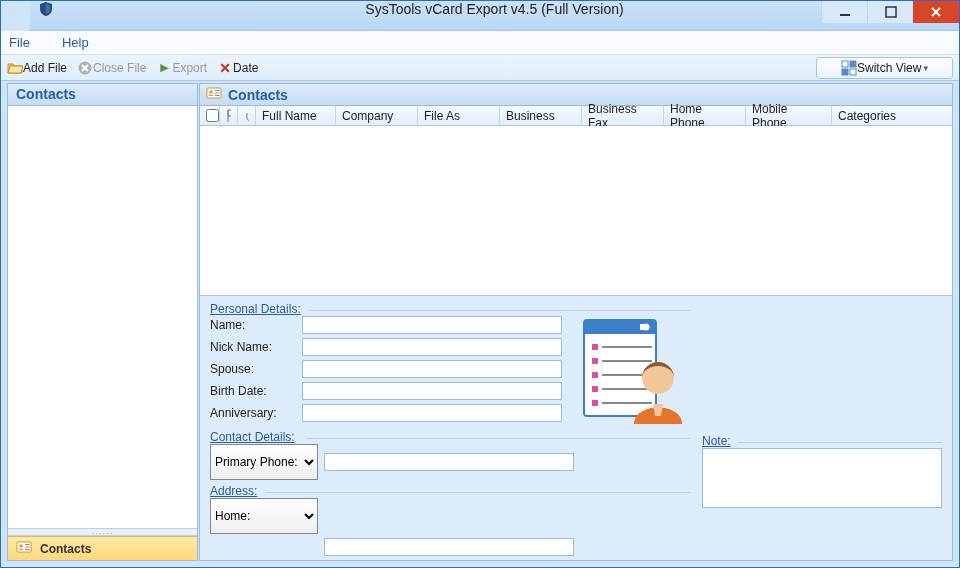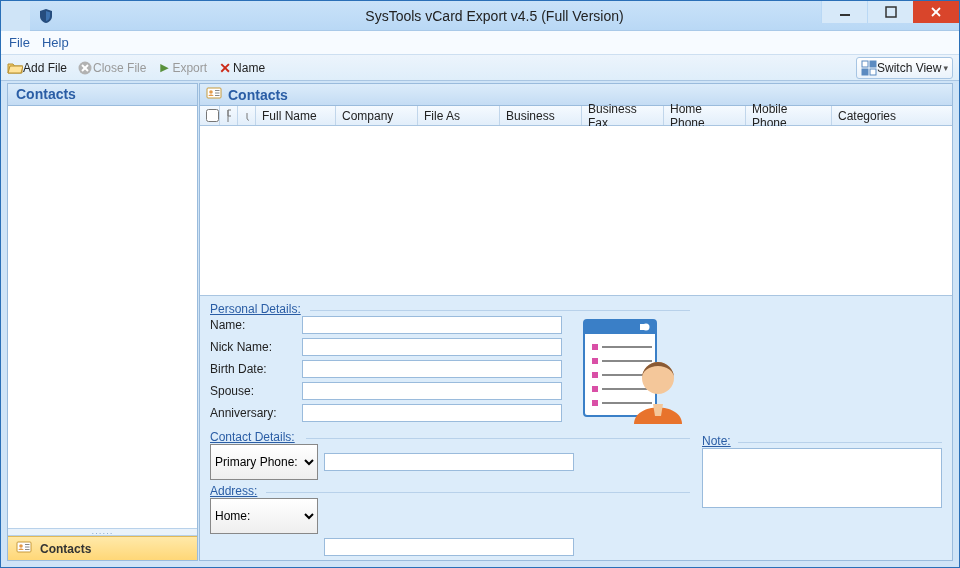--- a/index.html
+++ b/index.html
@@ -1,38 +1,38 @@
 <!DOCTYPE html>
 <html><head>
 <meta charset="utf-8">
 <style>
   * { box-sizing: border-box; }
   html,body { margin:0; padding:0; font-family: "Segoe UI", Tahoma, sans-serif; font-size:12px; }
   .window { width:960px; height:568px; border:1px solid #2a6fb7; background:#cfe4f7; position:relative; overflow:hidden;}
   
   
-  .titlebar { height:30px; background:linear-gradient(#c9e2f9,#b9d8f5); display:flex; align-items:center; position:relative; color:#1a1a1a; border-bottom:1px solid #a9c9e8;margin-left:29px;}
+  .titlebar { height:30px; background:linear-gradient(#c9e2f9,#b9d8f5); display:flex; align-items:flex-start; position:relative; color:#1a1a1a; border-bottom:1px solid #a9c9e8;margin-left:29px;}
   .titlebar .icon { width:16px; height:16px; margin-left:8px; }
   .titlebar .title { position:absolute; left:0; right:0; text-align:center; font-size:14px; color:#222; }
   .sysbtns { position:absolute; right:0; top:0; display:flex; height:22px; }
   .sysbtn { width:46px; height:22px; display:flex; align-items:center; justify-content:center; font-size:14px; }
   .sysbtn.min,.sysbtn.max { background:#d7e9f9; color:#235; border-left:1px solid #b9d8f5;}
   .sysbtn.close { background:#d9452b; color:#fff; }
   .shield-svg { fill:#1a3a66; }
   
   
-  .menubar { height:24px; background:#f7fbff; display:flex; align-items:center; padding:0 8px; gap:12px; border-bottom:1px solid #cddff1;}
+  .menubar { height:24px; background:#f7fbff; display:flex; align-items:center; padding:0 8px; gap:32px; border-bottom:1px solid #cddff1;}
   .menubar .menuitem { color:#2a5da5; font-size:13px; }
   
   
   .toolbar { height:26px; background:linear-gradient(#ecf4fc,#dfeefa); display:flex; align-items:center; border-bottom:1px solid #aac6e2; padding:0 6px; justify-content:space-between;}
   .toolbar-left, .toolbar-right { display:flex; align-items:center; gap:10px; }
   .tbtn { display:flex; align-items:center; gap:0; font-size:12px; color:#222; }
   .tbtn.disabled { color:#9a9a9a; }
-  .tbtn.switch { border:1px solid #a7c5e3; background:linear-gradient(#fff,#e9f2fb); padding:2px 4px; border-radius:3px;justify-content:center; }
+  .tbtn.switch { border:1px solid #a7c5e3; background:linear-gradient(#fff,#e9f2fb); padding:2px 24px; border-radius:3px;justify-content:center; }
   .dropdown-arrow { font-size:9px; color:#555; margin-left:2px;}
   .icon-sm { width:16px; height:16px; display:inline-flex; align-items:center; justify-content:center; }
   .icon-folder svg { fill:#e6b84a; stroke:#a87b1c; }
   .icon-x svg { fill:#a0a0a0; }
   .icon-play { color:#59913c; font-size:11px; }
   .icon-red-x { color:#cc2a18; font-weight:bold; font-size:14px; }
   .icon-grid svg rect { stroke:#5b8ac0; fill:#fff;}
   .icon-grid svg rect.c { fill:#5b8ac0;}
   
   
@@ -129,21 +129,21 @@
             </svg>
           </span>
         <span>Close File</span>
       </span>
       <span class="tbtn disabled">
         <span class="icon-sm icon-play">▶</span>
         <span>Export</span>
       </span>
       <span class="tbtn">
         <span class="icon-sm icon-red-x">✕</span>
-        <span>Name</span>
+        <span>Date</span>
       </span>
     </div>
     <div class="toolbar-right">
       <span class="tbtn switch">
         <span class="icon-sm icon-grid">
             <svg viewBox="0 0 16 16">
               <rect x="1" y="1" width="6" height="6"></rect>
               <rect class="c" x="9" y="1" width="6" height="6"></rect>
               <rect class="c" x="1" y="9" width="6" height="6"></rect>
               <rect x="9" y="9" width="6" height="6"></rect>
@@ -222,25 +222,25 @@
               <div class="personal-fields">
                 <div class="personal-row">
                     <span class="lbl">Name:</span>
                     <input class="inp" style="">
                   </div>
                 <div class="personal-row">
                     <span class="lbl">Nick Name:</span>
                     <input class="inp" style="">
                   </div>
                 <div class="personal-row">
+                    <span class="lbl">Spouse:</span>
+                    <input class="inp" style="">
+                  </div>
+                <div class="personal-row">
                     <span class="lbl">Birth Date:</span>
-                    <input class="inp" style="">
-                  </div>
-                <div class="personal-row">
-                    <span class="lbl">Spouse:</span>
                     <input class="inp" style="">
                   </div>
                 <div class="personal-row">
                     <span class="lbl">Anniversary:</span>
                     <input class="inp" style="">
                   </div>
               </div>
               <div class="avatar">
                 <svg viewBox="0 0 110 110">
                   <rect x="4" y="4" width="72" height="96" rx="3" fill="#fff" stroke="#3a7fc7" stroke-width="2"></rect>

